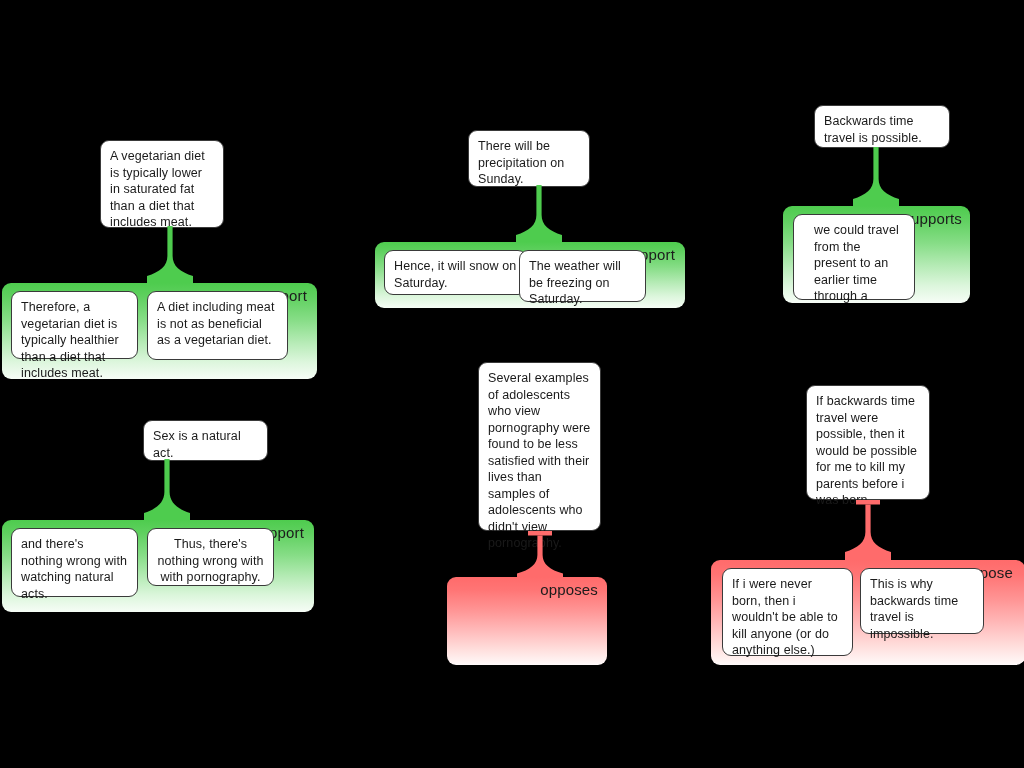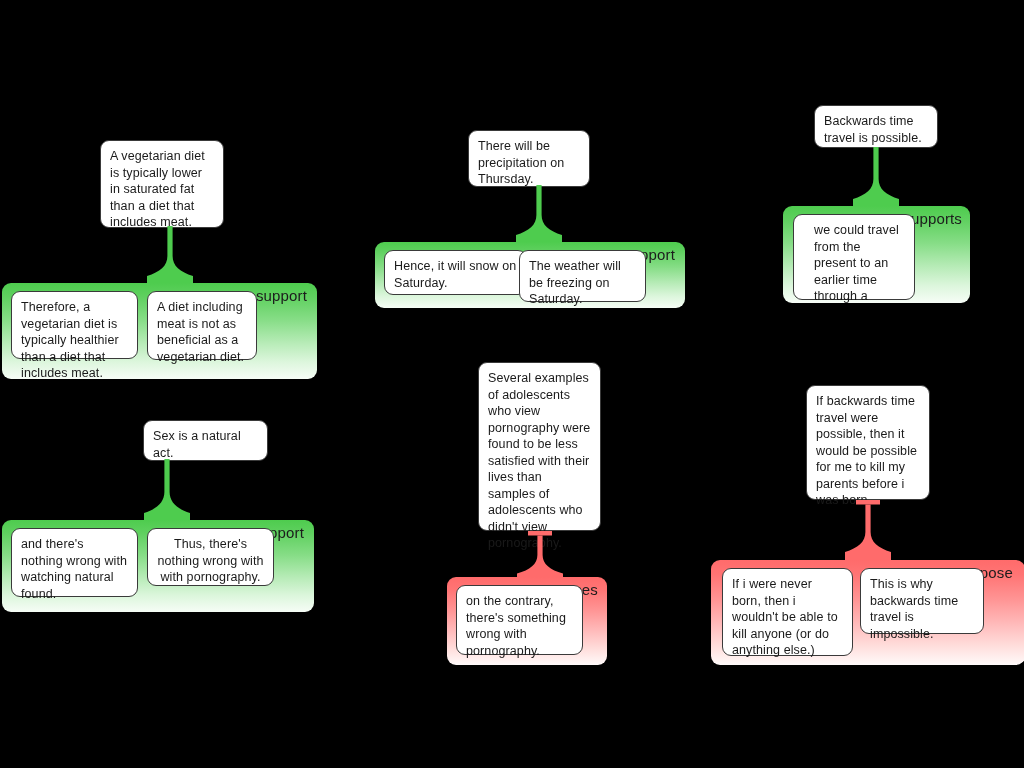--- a/index.html
+++ b/index.html
@@ -105,44 +105,44 @@
 
     <div class="connector" style="left:147px; top:88px; width:46px; height:58px;">
       <svg width="46" height="58" viewBox="0 0 46 58">
         <path d="M20.4 0 H25.6 V30 C25.6 40, 33 46, 46 50 V58 H0 V50 C13 46, 20.4 40, 20.4 30 Z" fill="#4ecc4e"></path>
       </svg>
     </div>
 
     <div class="reason-band support" style="left:2px; top:145px; width:315px; height:96px;">
       <div class="band-label" style="right:10px; top:7px;">support</div>
       <div class="claim-box" style="left:9px; top:8px; width:127px; height:68px;">Therefore, a vegetarian diet is typically healthier than a diet that includes meat.</div>
-      <div class="claim-box" style="left:145px; top:8px; width:110px; height:69px;">A diet including meat is not as beneficial as a vegetarian diet.</div>
+      <div class="claim-box" style="left:145px; top:8px; width:141px; height:69px;">A diet including meat is not as beneficial as a vegetarian diet.</div>
     </div>
   </div>
 
   <div class="arg-group" style="left:0px; top:418px; width:330px; height:180px;">
 
     <div class="claim-box" style="left:95px; top:2px; width:125px; height:41px;margin-left:48px;">Sex is a natural act.</div>
 
     <div class="connector" style="left:144px; top:41px; width:46px; height:62px;">
       <svg width="46" height="62" viewBox="0 0 46 62">
         <path d="M20.4 0 H25.6 V33 C25.6 43, 33 50, 46 54 V62 H0 V54 C13 50, 20.4 43, 20.4 33 Z" fill="#4ecc4e"></path>
       </svg>
     </div>
 
     <div class="reason-band support" style="left:2px; top:102px; width:312px; height:92px;">
       <div class="band-label" style="right:10px; top:7px;">support</div>
-      <div class="claim-box" style="left:9px; top:8px; width:127px; height:69px;">and there's nothing wrong with watching natural found.</div>
+      <div class="claim-box" style="left:9px; top:8px; width:127px; height:69px;">and there's nothing wrong with watching natural acts.</div>
       <div class="claim-box" style="left:145px; top:8px; width:127px; height:58px;text-align:center;">Thus, there's nothing wrong with with pornography.</div>
     </div>
   </div>
 
   <div class="arg-group" style="left:373px; top:128px; width:315px; height:185px;">
 
-    <div class="claim-box" style="left:95px; top:2px; width:122px; height:57px;">There will be precipitation on Thursday.</div>
+    <div class="claim-box" style="left:95px; top:2px; width:122px; height:57px;">There will be precipitation on Sunday.</div>
 
     <div class="connector" style="left:143px; top:57px; width:46px; height:58px;">
       <svg width="46" height="58" viewBox="0 0 46 58">
         <path d="M20.4 0 H25.6 V30 C25.6 40, 33 46, 46 50 V58 H0 V50 C13 46, 20.4 40, 20.4 30 Z" fill="#4ecc4e"></path>
       </svg>
     </div>
 
     <div class="reason-band support" style="left:2px; top:114px; width:310px; height:66px;">
       <div class="band-label" style="right:10px; top:7px;">support</div>
       <div class="claim-box" style="left:9px; top:8px; width:143px; height:45px;">Hence, it will snow on Saturday.</div>
@@ -156,27 +156,26 @@
 
     <div class="connector" style="left:70px; top:171px; width:46px; height:47px;">
       <svg width="46" height="47" viewBox="0 0 46 47">
         <rect x="11" y="0" width="24" height="4.5" fill="#ff6b6b"></rect>
         <path d="M20.4 4.5 H25.6 V24 C25.6 33, 33 39, 46 42.5 V47 H0 V42.5 C13 39, 20.4 33, 20.4 24 Z" fill="#ff6b6b"></path>
       </svg>
     </div>
 
     <div class="reason-band oppose" style="left:0px; top:217px; width:160px; height:88px;">
       <div class="band-label" style="right:9px; top:7px;">opposes</div>
-      <div class="claim-box" style="left:9px; top:8px; width:127px; height:70px;">on the contrary, there's something wrong with pornography.</div>
     </div>
   </div>
 
   <div class="arg-group" style="left:782px; top:103px; width:242px; height:200px;">
 
-    <div class="claim-box" style="left:32px; top:2px; width:124px; height:43px;">Backwards time travel is possible.</div>
+    <div class="claim-box" style="left:32px; top:2px; width:136px; height:43px;">Backwards time travel is possible.</div>
 
     <div class="connector" style="left:71px; top:44px; width:46px; height:60px;">
       <svg width="46" height="60" viewBox="0 0 46 60">
         <path d="M20.4 0 H25.6 V32 C25.6 42, 33 48, 46 52 V60 H0 V52 C13 48, 20.4 42, 20.4 32 Z" fill="#4ecc4e"></path>
       </svg>
     </div>
 
     <div class="reason-band support" style="left:1px; top:103px; width:187px; height:97px;">
       <div class="band-label" style="right:8px; top:7px;">supports</div>
       <div class="claim-box" style="left:10px; top:8px; width:122px; height:86px;padding-left:20px;">we could travel from the present to an earlier time through a wormhole.</div>

